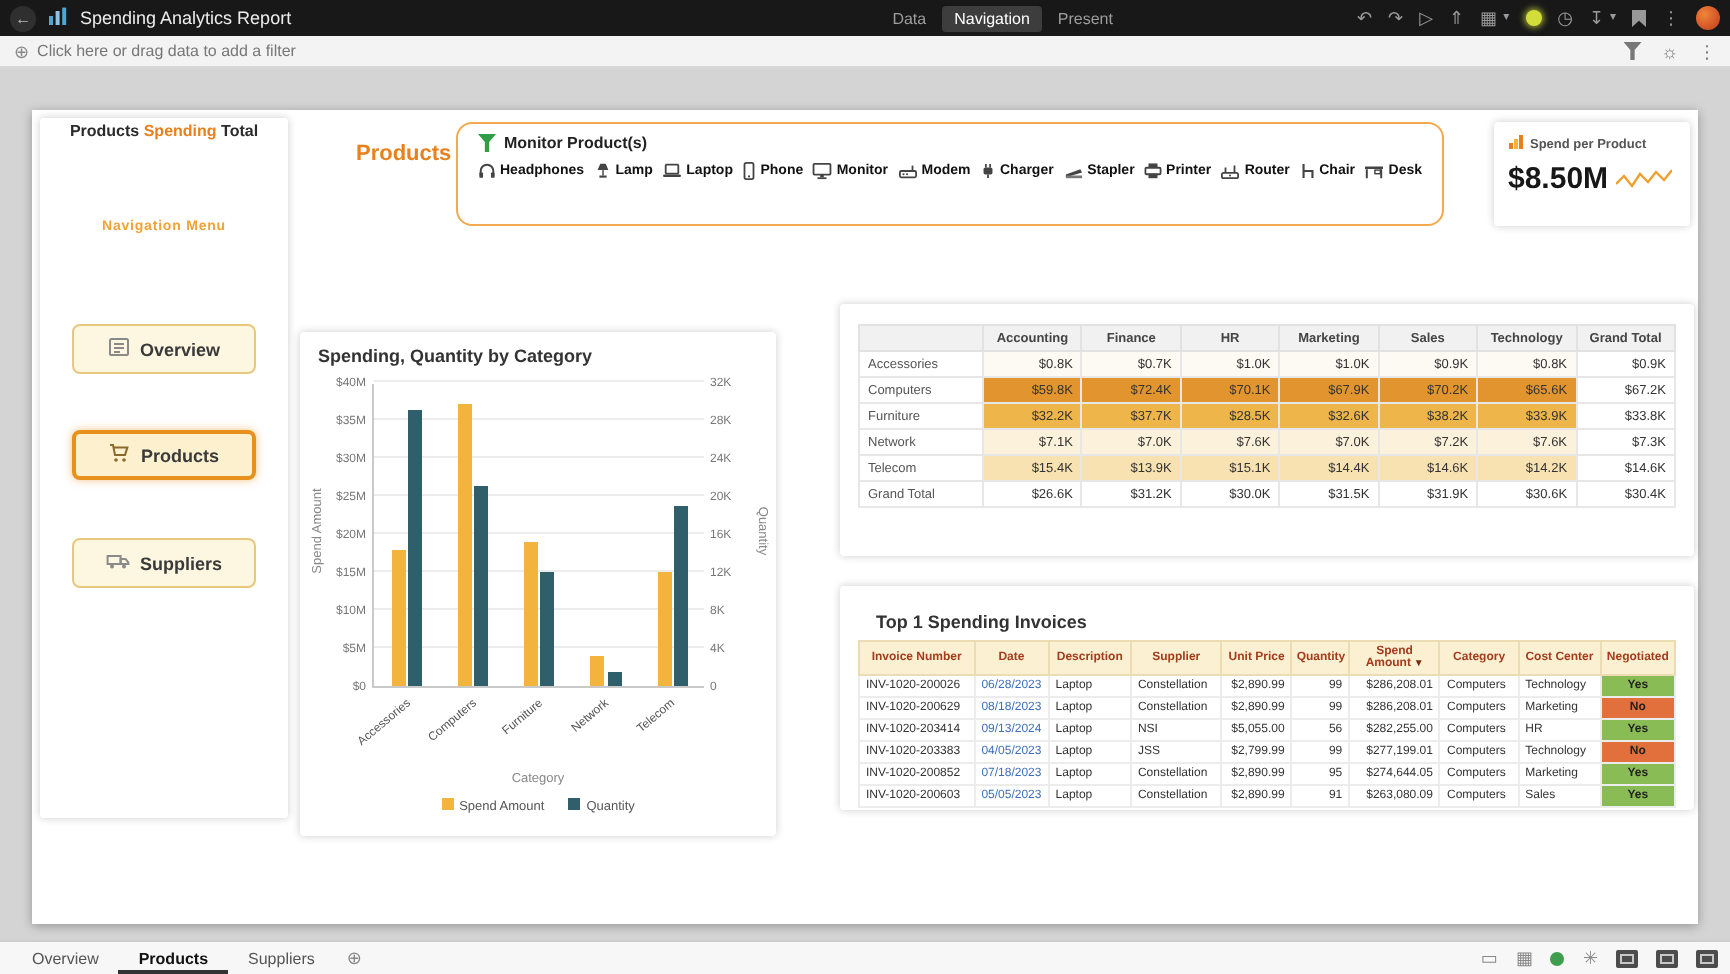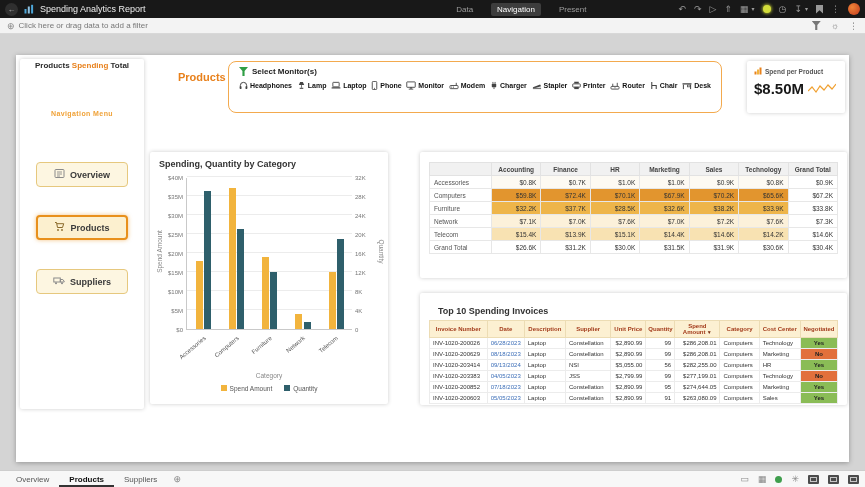--- a/index.html
+++ b/index.html
@@ -6,21 +6,21 @@
   html,body { width:865px; height:487px; }
   body { position:relative; font-family:"Liberation Sans", sans-serif; background:#d4d4d4; overflow:hidden; }
 
   
   .topbar { position:absolute; top:0; left:0; right:0; height:18px; background:#181818;
             display:flex; align-items:center; padding:0 5px; gap:6px; }
   .back-btn { width:13px; height:13px; border-radius:50%; background:#2f2f2f; color:#bbb;
               display:flex; align-items:center; justify-content:center; font-size:8px; flex:0 0 auto; }
   .topbar-title { color:#ededed; font-size:9px; }
   .topbar-right { margin-left:auto; display:flex; align-items:center; gap:8px; }
-  .tb-tabs { display:flex; gap:12px; margin-right:78px; }
+  .tb-tabs { display:flex; gap:2px; margin-right:108px; }
   .tb-tab { color:#9d9d9d; font-size:8px; padding:2px 6px; border-radius:2px; }
   .tb-tab.active { background:#3d3d3d; color:#fff; }
   .tb-icons { display:flex; gap:8px; align-items:center; }
   .tb-icon { color:#9a9a9a; font-size:9px; line-height:1; }
   .tb-icon.caret { font-size:6px; margin-left:-5px; }
   .bulb { width:8px; height:8px; border-radius:50%; background:#d3dd3a; box-shadow:0 0 3px 1px rgba(211,221,58,.7); }
   .bookmark { display:inline-block; width:7px; height:9px; background:#999;
               clip-path:polygon(0 0,100% 0,100% 100%,50% 65%,0 100%); }
   .avatar { width:12px; height:12px; border-radius:50%;
             background:radial-gradient(circle at 35% 35%, #f08438, #c03a1e); flex:0 0 auto; }
@@ -65,21 +65,21 @@
   .chip-ic { display:flex; align-items:center; }
   .chip-lb { font-size:7px; font-weight:bold; color:#111; }
 
   
   .kpi-card { left:731px; top:6px; width:98px; height:52px; padding:6px 7px; }
   .kpi-head { display:flex; gap:3px; align-items:center; font-size:6.5px; color:#555; font-weight:bold; }
   .kpi-row { display:flex; align-items:center; gap:4px; margin-top:4px; }
   .kpi-value { font-size:15px; font-weight:bold; color:#171717; }
 
   
-  .chart-card { left:134px; top:97px; width:238px; height:252px; }
+  .chart-card { left:134px; top:111px; width:238px; height:252px; }
   #chart-plot { position:absolute; left:36px; top:26px; width:166px; height:152px;
                 border-left:1px solid #c9c9c9; border-bottom:1px solid #c9c9c9; }
   .gridline { position:absolute; left:0; right:0; height:1px; background:#ececec; }
   .bar { position:absolute; bottom:0; }
   .tick { position:absolute; font-size:6px; color:#777; height:8px; line-height:8px; }
   .xlab { position:absolute; font-size:6px; color:#555; width:70px; text-align:right;
           transform:rotate(-40deg); transform-origin:100% 0; }
   .axis-title { position:absolute; font-size:6.5px; color:#888; width:70px; text-align:center; }
   .legend { position:absolute; left:0; width:100%; display:flex; justify-content:center; gap:12px;
             font-size:6.5px; color:#555; align-items:center; }
@@ -204,21 +204,21 @@
             <span>Suppliers</span>
           </button>
         </div>
     </div>
 
     <div class="page-label">Products</div>
 
     <div class="select-card">
       <div class="select-head">
         <span class="g-funnel"></span>
-        <span class="select-title">Select Monitor(s)</span>
+        <span class="select-title">Monitor Product(s)</span>
       </div>
       <div id="product-chips">
           <div class="chip">
             <span class="chip-ic">
               <svg width="9" height="9" viewBox="0 0 10 10">
                 <path d="M1.5 8V5a3.5 3.5 0 017 0v3" fill="none" stroke="#444" stroke-width="1.1"></path>
                 <rect x="0.8" y="5.8" width="2" height="3" rx="0.5" fill="#444"></rect>
                 <rect x="7.2" y="5.8" width="2" height="3" rx="0.5" fill="#444"></rect>
               </svg>
             </span>
@@ -478,21 +478,21 @@
               <td>$31.5K</td>
               <td>$31.9K</td>
               <td>$30.6K</td>
               <td>$30.4K</td>
             </tr>
           </tbody>
         </table>
     </div>
 
     <div class="card table-card2">
-      <div class="card-title">Top 10 Spending Invoices</div>
+      <div class="card-title">Top 1 Spending Invoices</div>
       <table id="invoice-table">
           <thead>
             <tr>
               <th>Invoice Number</th>
               <th>Date</th>
               <th>Description</th>
               <th>Supplier</th>
               <th>Unit Price</th>
               <th>Quantity</th>
               <th>Spend Amount<span class="sort-arrow"> ▼</span></th>

